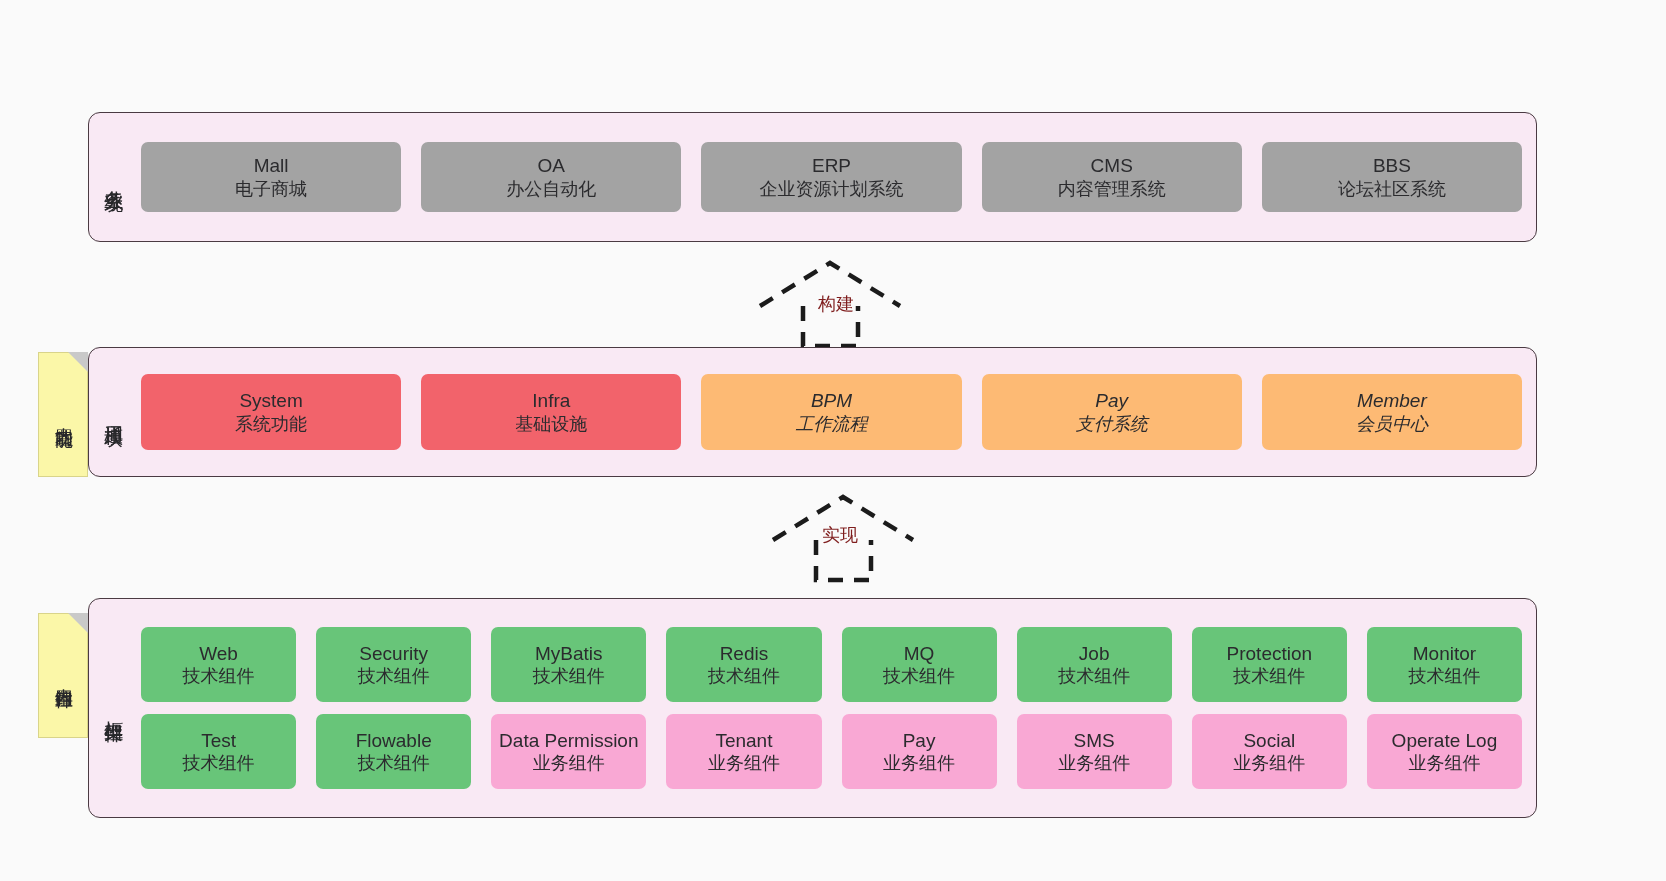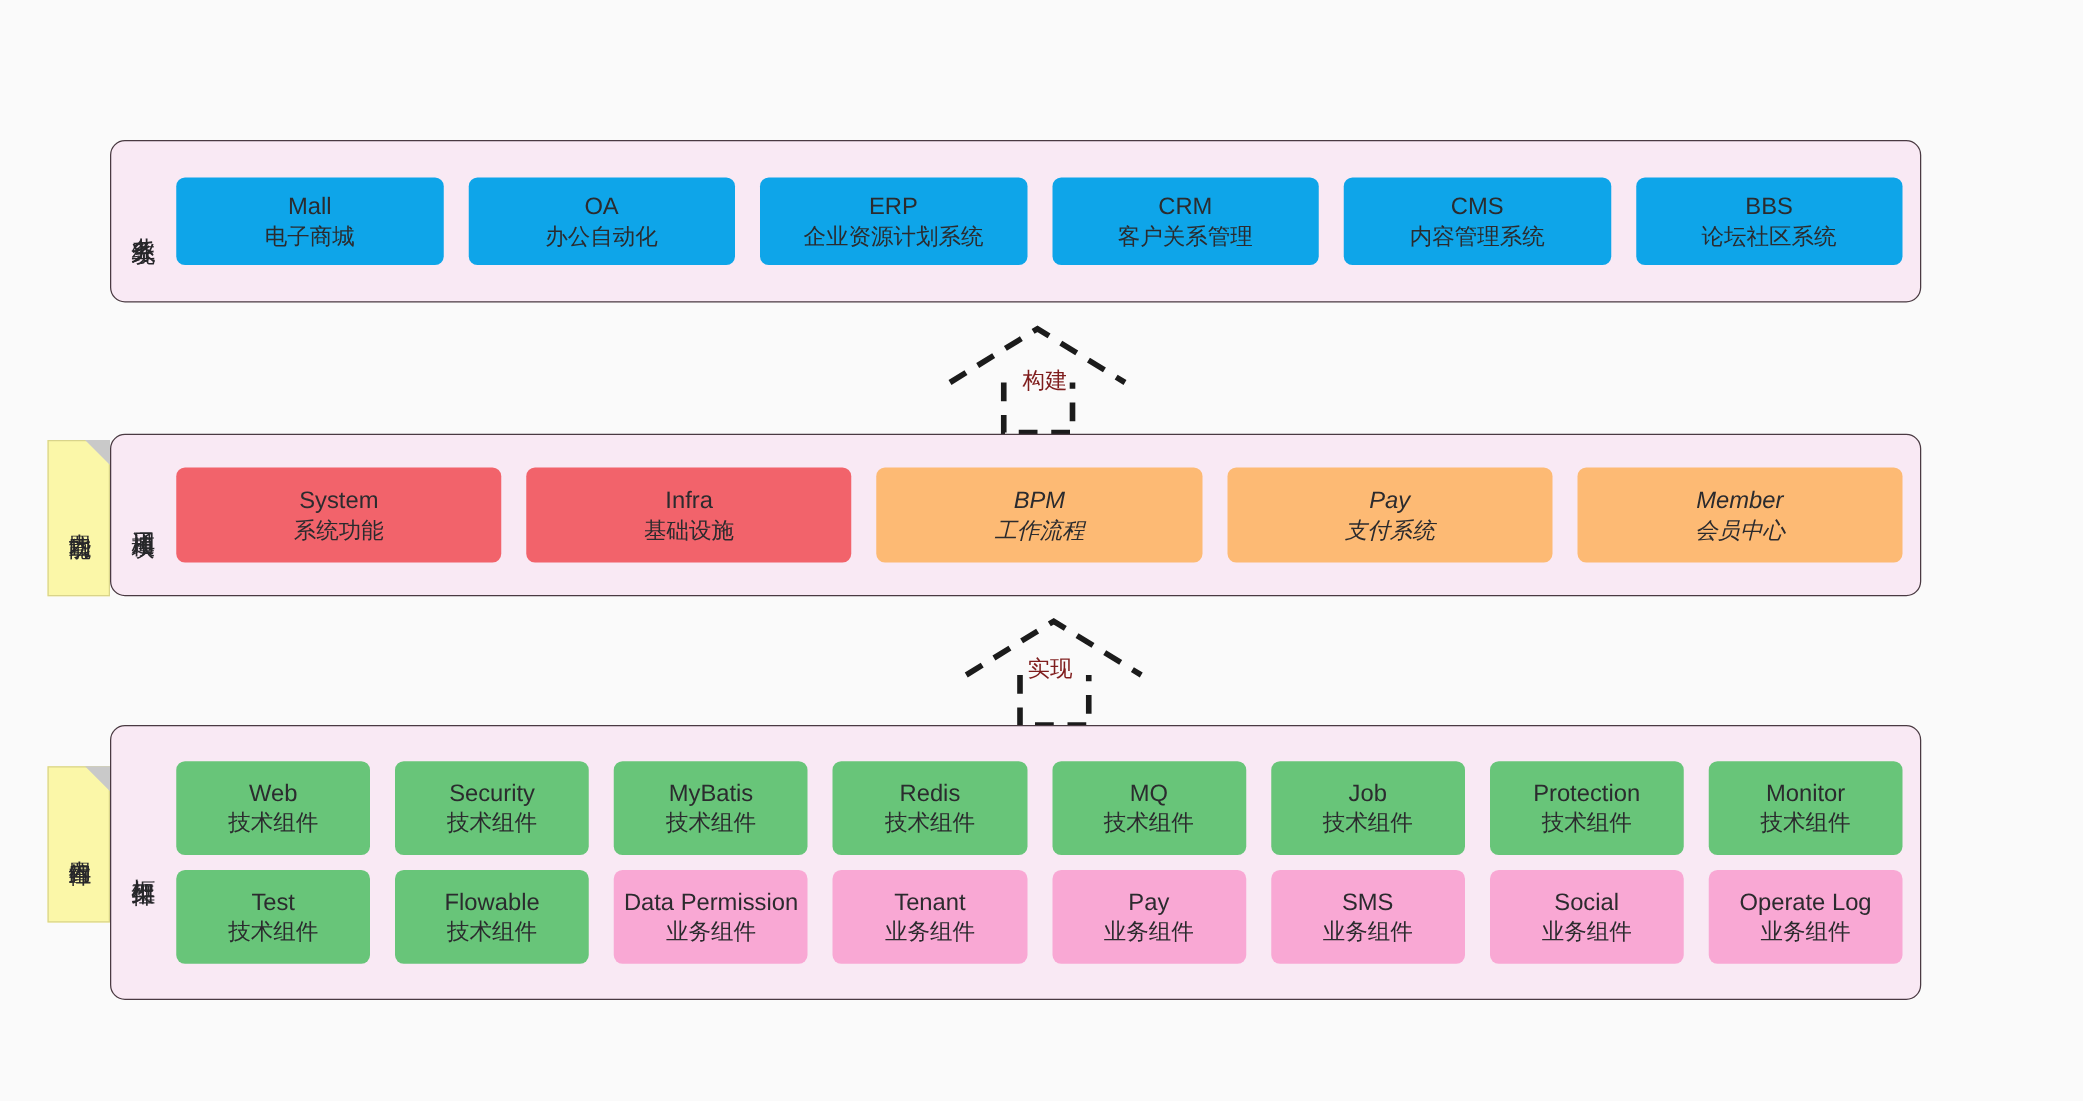--- a/index.html
+++ b/index.html
@@ -64,34 +64,34 @@
     text-align: center;
     line-height: 1.24;
     color: #2b2b2e;
     padding: 6px 4px;
     user-select: none;
   }
   .card .en { font-size: 19px; }
   .card .cn { font-size: 18px; }
 
   
-  .c-blue       { background: #0ea5e9; }
+  .c-blue       { background: #a3a3a3; }
   .c-red        { background: #f2636b; }
   .c-pink       { background: #fdba74; font-style: italic; }
   .c-green      { background: #68c579; }
   .c-lightgreen { background: #f9a8d4; }
 
   
   #layer-business  { left: 88px;  top: 112px; width: 1449px; height: 130px; }
   #layer-business  .card { height: 70px; }
 
   #layer-common    { left: 88px;  top: 347px; width: 1449px; height: 130px; }
   #layer-common    .card { height: 76px; }
 
-  #layer-framework { left: 88px;  top: 580px; width: 1449px; height: 220px; }
+  #layer-framework { left: 88px;  top: 598px; width: 1449px; height: 220px; }
   #layer-framework .card { height: 75px; }
 
   
   .note {
     position: absolute;
     width: 50px;
     background: #fbf7a8;
     border: 1px solid #d9d48a;
     display: flex;
     align-items: center;
@@ -145,24 +145,20 @@
         </div>
         <div class="card c-blue">
           <span class="en">OA</span>
           <span class="cn">办公自动化</span>
         </div>
         <div class="card c-blue">
           <span class="en">ERP</span>
           <span class="cn">企业资源计划系统</span>
         </div>
         <div class="card c-blue">
-          <span class="en">CRM</span>
-          <span class="cn">客户关系管理</span>
-        </div>
-        <div class="card c-blue">
           <span class="en">CMS</span>
           <span class="cn">内容管理系统</span>
         </div>
         <div class="card c-blue">
           <span class="en">BBS</span>
           <span class="cn">论坛社区系统</span>
         </div>
       </div>
     </div>
   </div>

